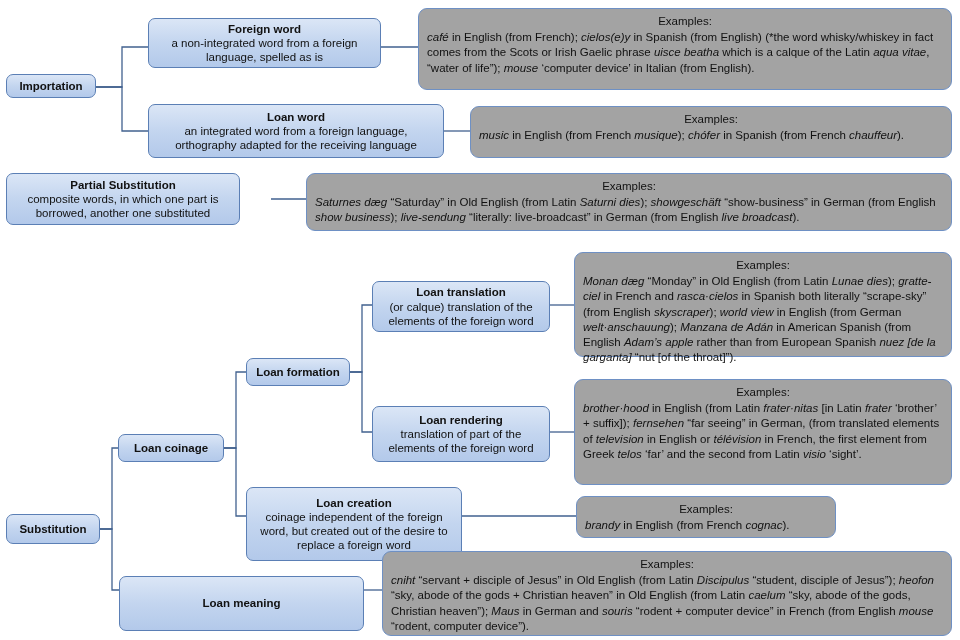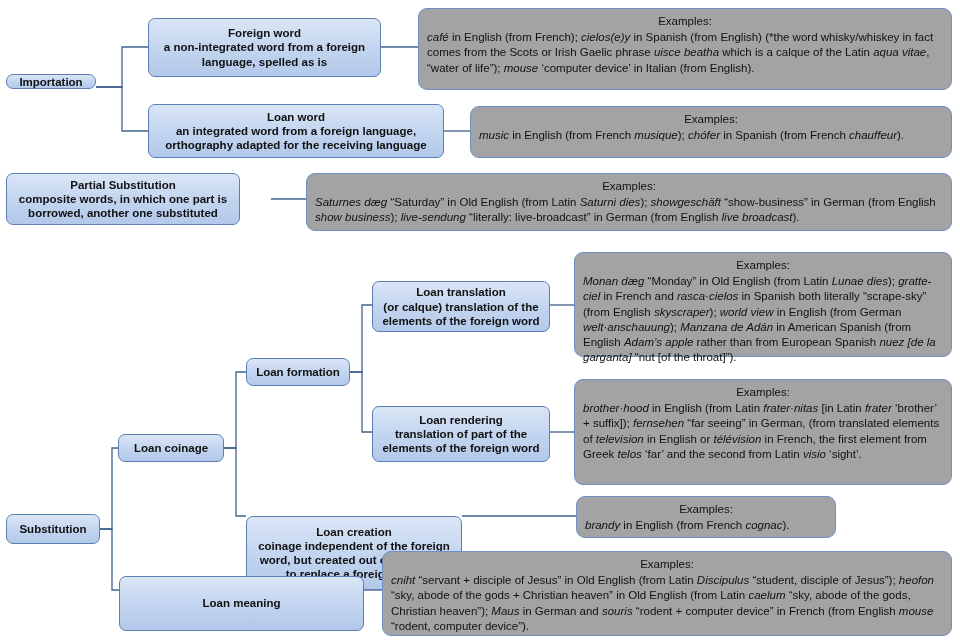--- a/index.html
+++ b/index.html
@@ -40,21 +40,21 @@
     line-height: 1.22;
     display: flex;
     flex-direction: column;
     justify-content: center;
     align-items: center;
   }
   .node .title {
     font-weight: bold;
   }
   .node .desc {
-    font-weight: bold;
+    font-weight: normal;
   }
   .ex {
     position: absolute;
     box-sizing: border-box;
     border: 1px solid #6e90c4;
     border-radius: 9px;
     background: #a3a3a3;
     padding: 5px 8px 23px 8px;
     line-height: 1.32;
     text-align: left;
@@ -95,25 +95,25 @@
       <path d="M350 372 L362 372 L362 305 L372 305"></path>
       <path d="M350 372 L362 372 L362 432 L372 432"></path>
 
       <path d="M550 305 L574 305"></path>
       <path d="M550 432 L574 432"></path>
       <path d="M462 516 L576 516"></path>
       <path d="M364 590 L382 590"></path>
     </g>
   </svg>
 
-  <div class="node" style="left:6px; top:74px; width:90px; height:15px;">
+  <div class="node" style="left:6px; top:74px; width:90px; height:24px;">
     <span class="title">Importation</span>
   </div>
 
-  <div class="node" style="left:148px; top:18px; width:233px; height:59px;">
+  <div class="node" style="left:148px; top:18px; width:233px; height:50px;">
     <span class="title">Foreign word</span>
     <span class="desc">a non-integrated word from a foreign language, spelled as is</span>
   </div>
 
   <div class="ex" style="left:418px; top:8px; width:534px; height:82px;">
     <span class="ex-head">Examples:</span>
     <span class="ex-body"><i>café</i> in English (from French); <i>cielos(e)y</i> in Spanish (from English) (*the word whisky/whiskey in fact comes from the Scots or Irish Gaelic phrase <i>uisce beatha</i> which is a calque of the Latin <i>aqua vitae</i>, “water of life”); <i>mouse</i> ‘computer device’ in Italian (from English).</span>
   </div>
 
   <div class="node" style="left:148px; top:104px; width:296px; height:54px;">
@@ -161,21 +161,21 @@
   <div class="node" style="left:372px; top:406px; width:178px; height:56px;">
     <span class="title">Loan rendering</span>
     <span class="desc">translation of part of the elements of the foreign word</span>
   </div>
 
   <div class="ex" style="left:574px; top:379px; width:378px; height:106px;">
     <span class="ex-head">Examples:</span>
     <span class="ex-body"><i>brother·hood</i> in English (from Latin <i>frater·nitas</i> [in Latin <i>frater</i> ‘brother’ + suffix]); <i>fernsehen</i> “far seeing” in German, (from translated elements of <i>television</i> in English or <i>télévision</i> in French, the first element from Greek <i>telos</i> ‘far’ and the second from Latin <i>visio</i> ‘sight’.</span>
   </div>
 
-  <div class="node" style="left:246px; top:487px; width:216px; height:74px;margin-top:29px;">
+  <div class="node" style="left:246px; top:487px; width:216px; height:74px;">
     <span class="title">Loan creation</span>
     <span class="desc">coinage independent of the foreign word, but created out of the desire to replace a foreign word</span>
   </div>
 
   <div class="ex" style="left:576px; top:496px; width:260px; height:42px;">
     <span class="ex-head">Examples:</span>
     <span class="ex-body"><i>brandy</i> in English (from French <i>cognac</i>).</span>
   </div>
 
   <div class="node" style="left:119px; top:562px; width:245px; height:55px;margin-top:14px;">

